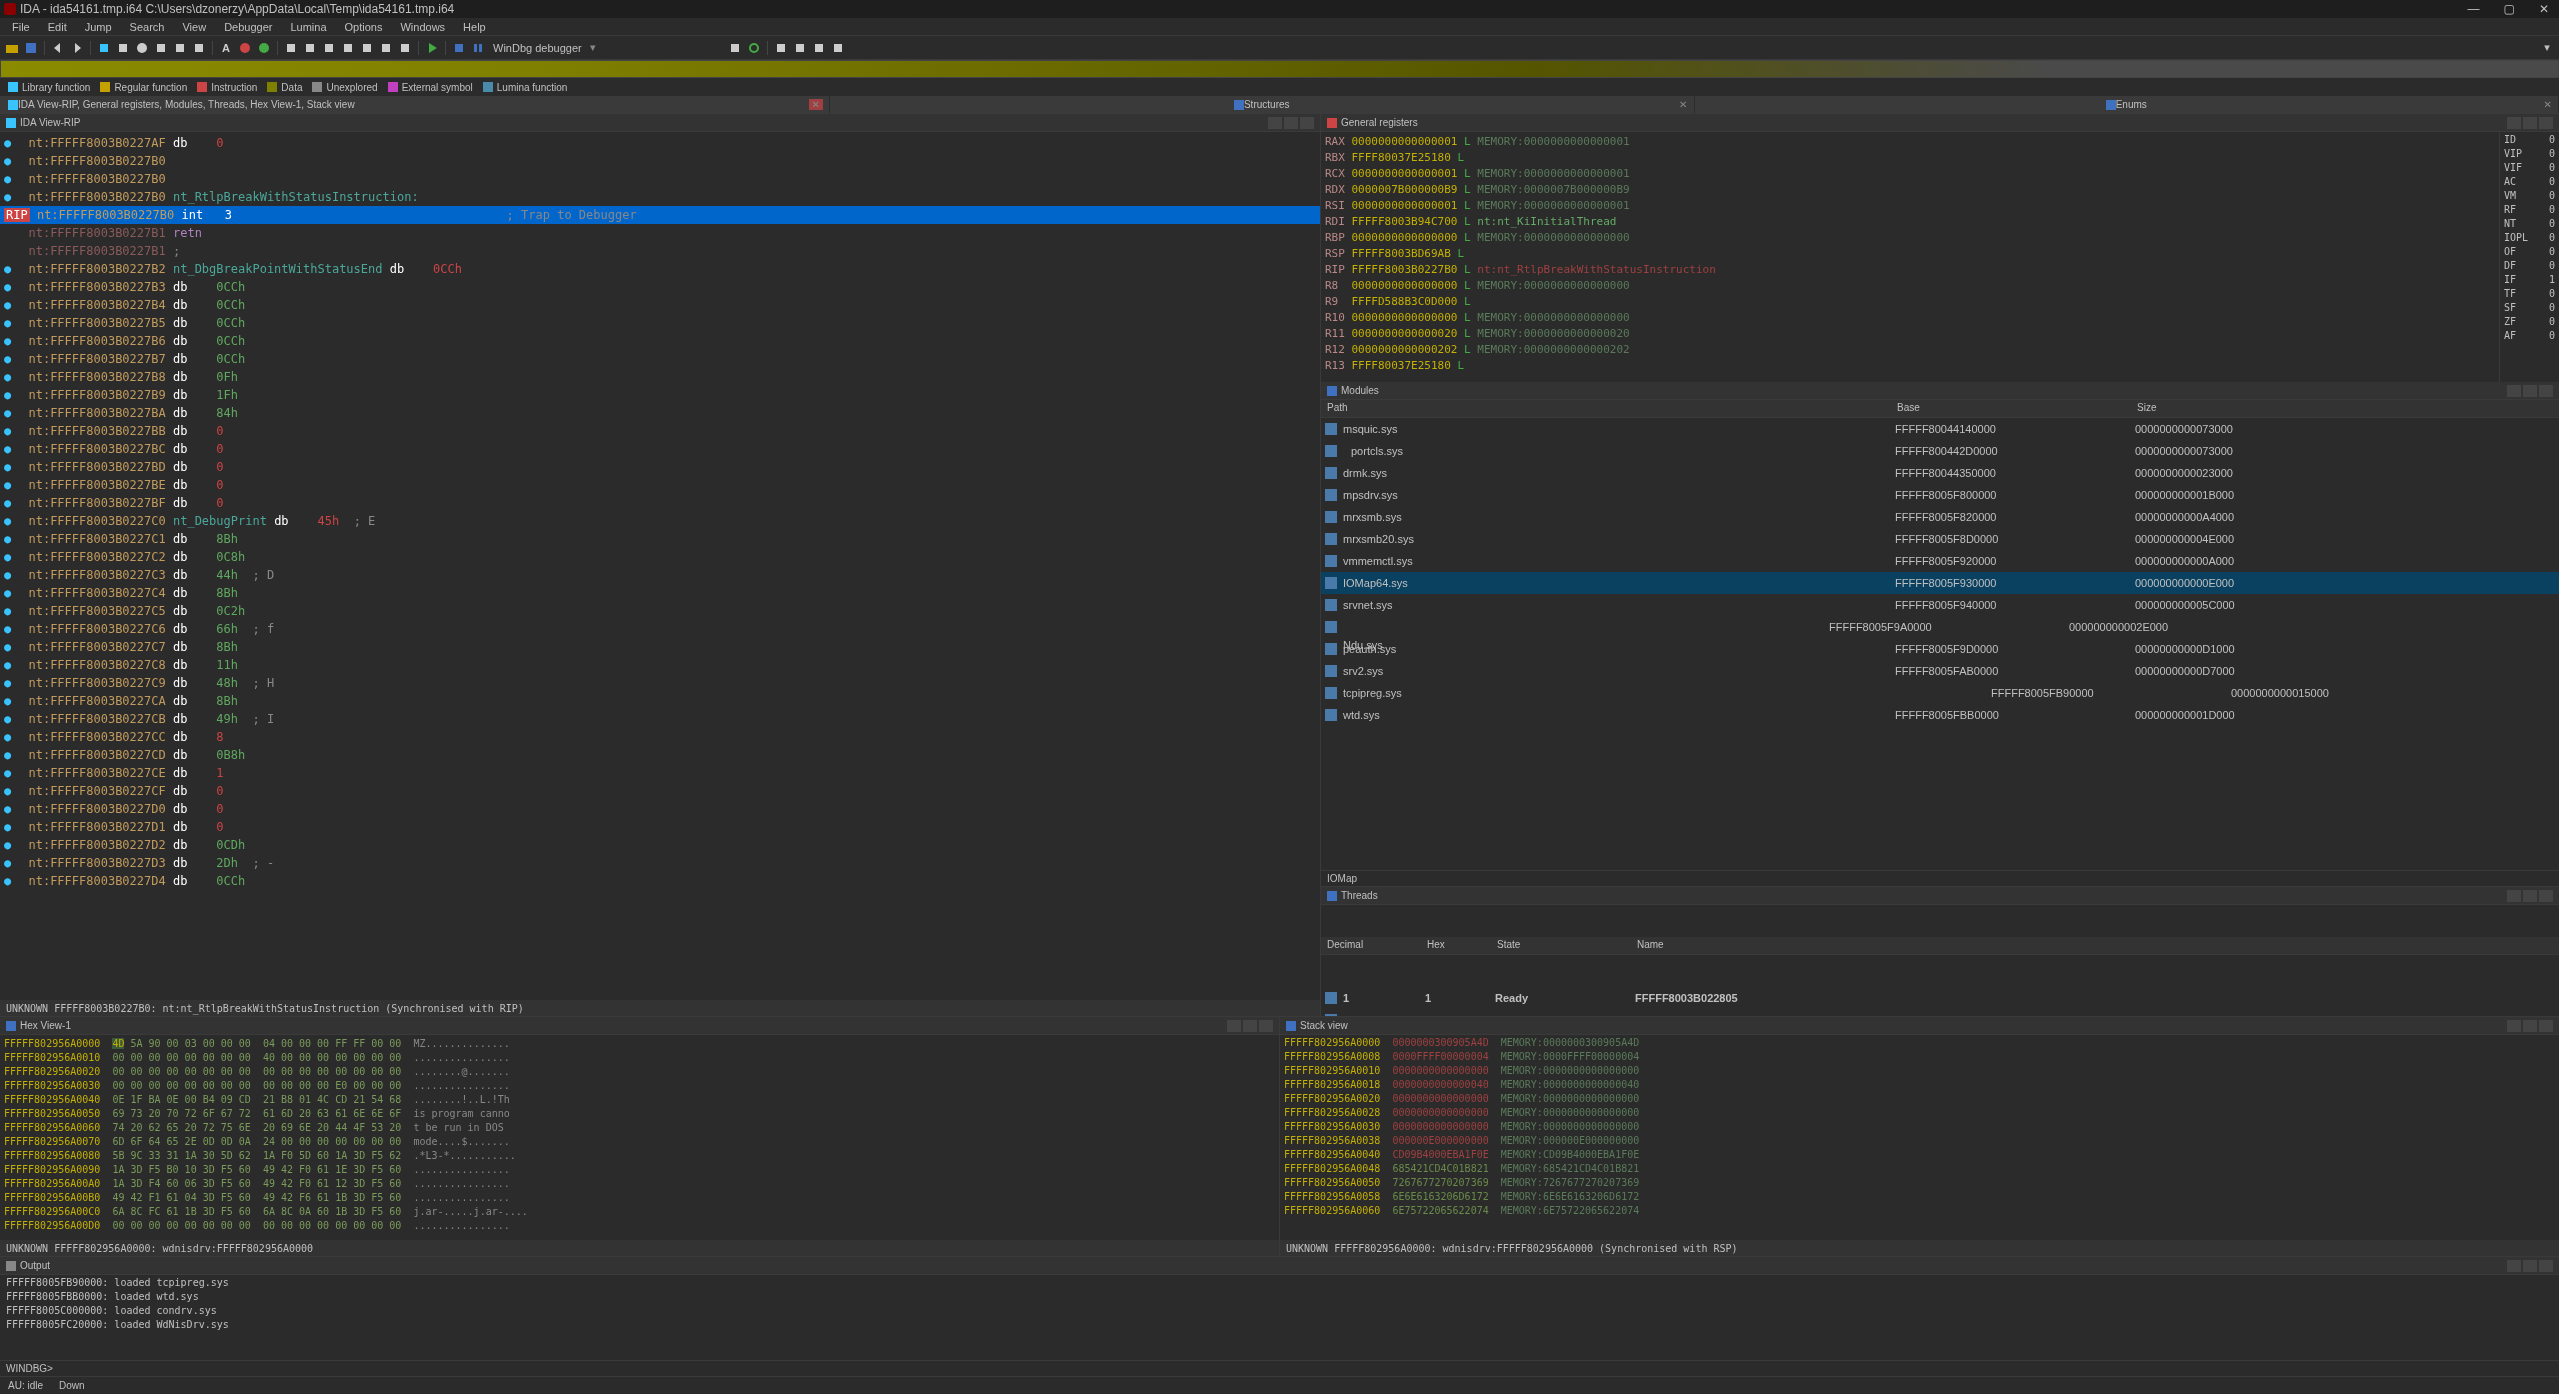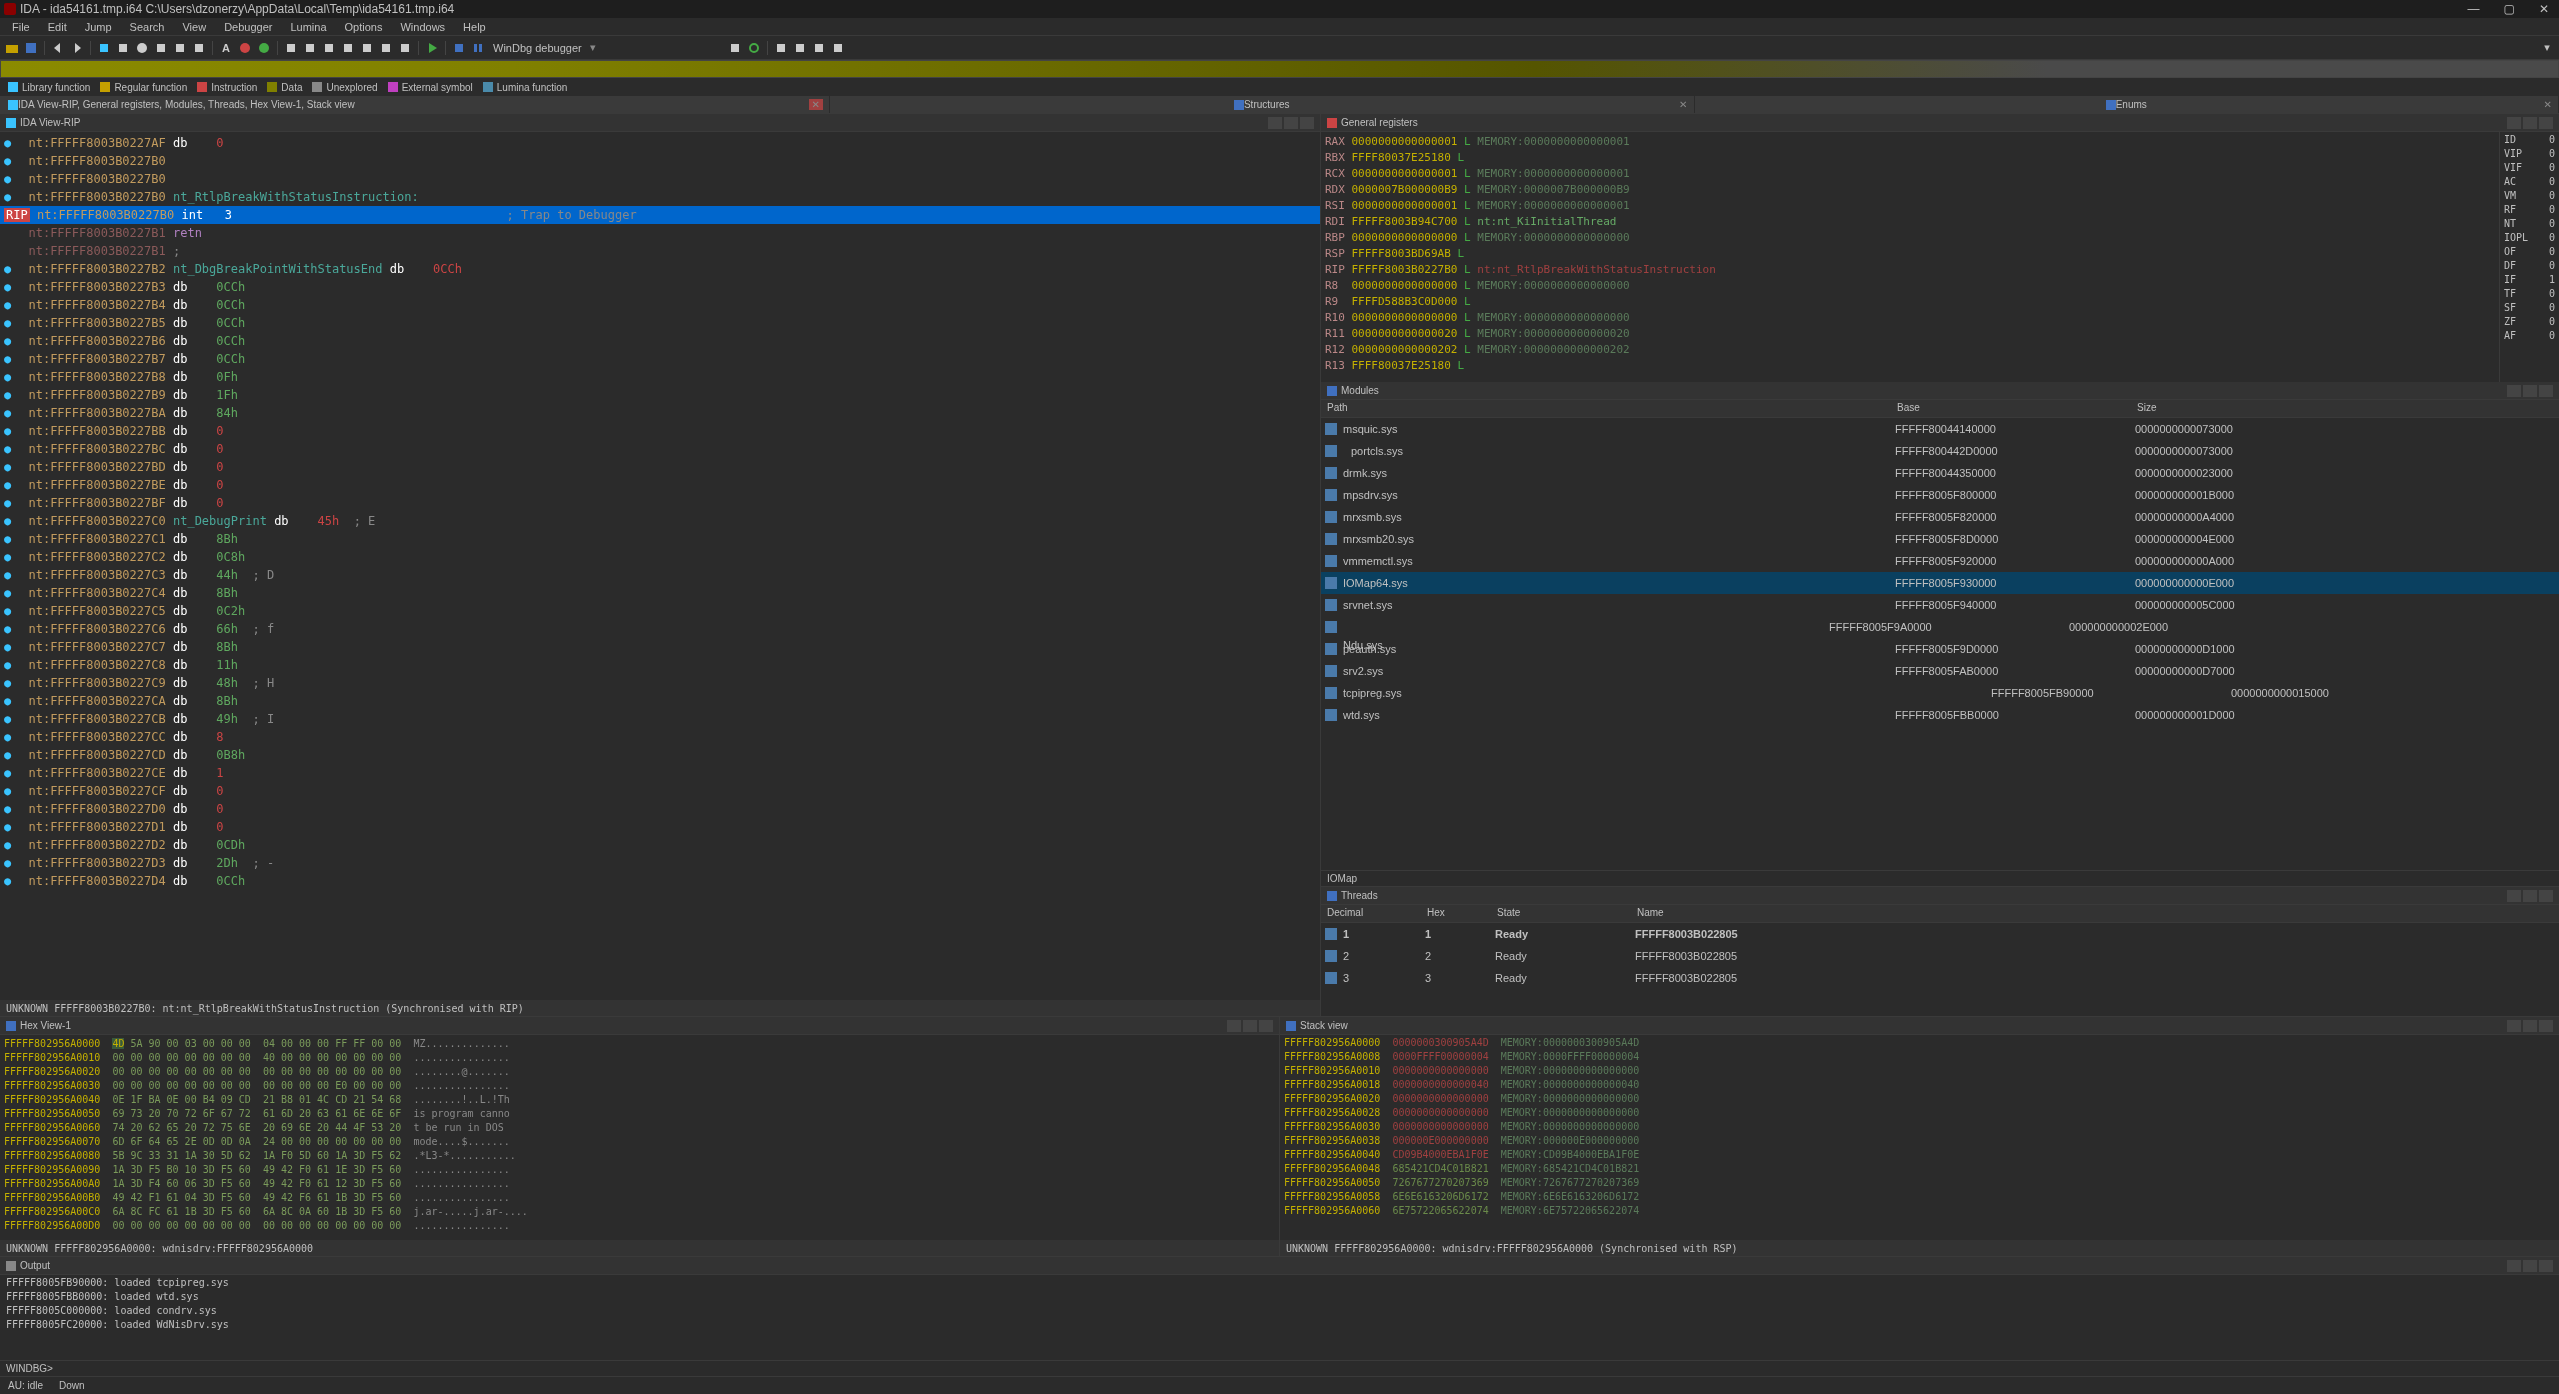--- a/index.html
+++ b/index.html
@@ -131,21 +131,21 @@
 .reg-val-g { color: #6a6; }
 .reg-mem { color: #5a7a5a; }
 .reg-mem-red { color: #a04040; }
 .modules-panel { flex:1; display:flex; flex-direction:column; }
 .table-header { height: 18px; background: #333; display:flex; font-size:10px; border-bottom:1px solid #3a3a3a;}
 .table-header span { padding:2px 6px; }
 .table-body { flex:1; overflow:hidden; font-size:11px;}
 .table-row { height: 22px; display:flex; align-items:center; padding:0 4px;}
 .table-row.sel { background: #0a4060; }
 .table-row .file-icon { width:12px; height:12px; margin-right:6px; background:#4a7aaa; display:inline-block;}
-.threads-panel { height: 130px; display:flex; flex-direction:column; border-top:1px solid #3a3a3a;}
+.threads-panel { height: 130px; display:flex; flex-direction:column; border-top:1px solid #3a3a3a;gap:32px;}
 .bottom-row { display:flex; height: 240px; border-top:1px solid #3a3a3a;}
 .hex-panel, .stack-panel { flex:1; display:flex; flex-direction:column;}
 .stack-panel { border-left:1px solid #3a3a3a;}
 .hex-body, .stack-body { flex:1; font-family:Consolas, monospace; font-size:10px; padding:2px 4px; overflow:hidden;}
 .hex-line { white-space:pre; height:14px; line-height:14px;}
 .hex-addr { color:#c4b000;}
 .hex-bytes { color:#7a9a5a;}
 .hex-bytes-hl {color:#c4b000; background:#3a5a3a;}
 .hex-ascii { color:#888;}
 .stack-line { white-space:pre; height:14px;}

